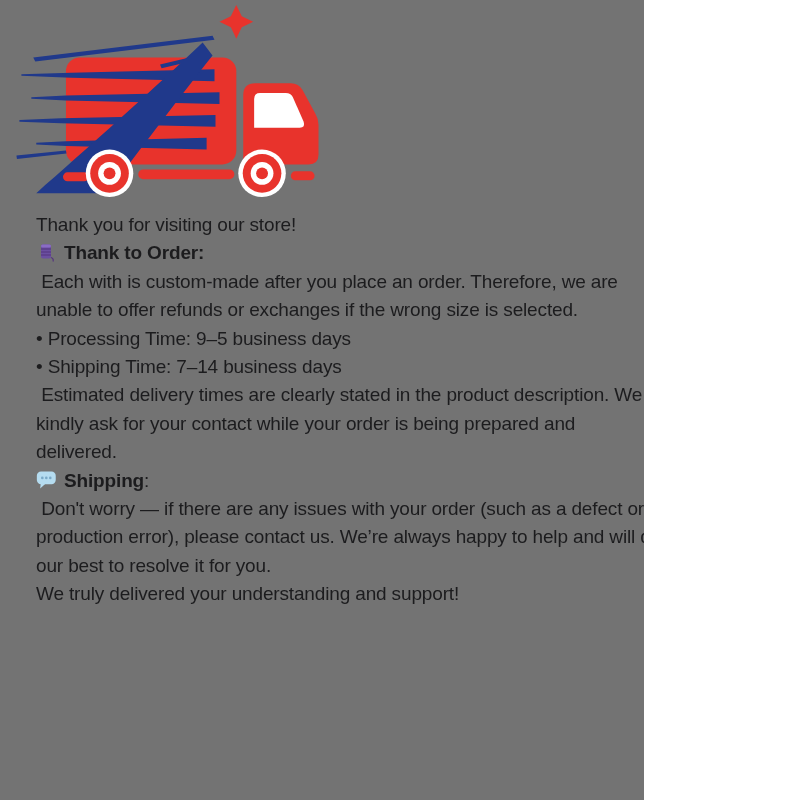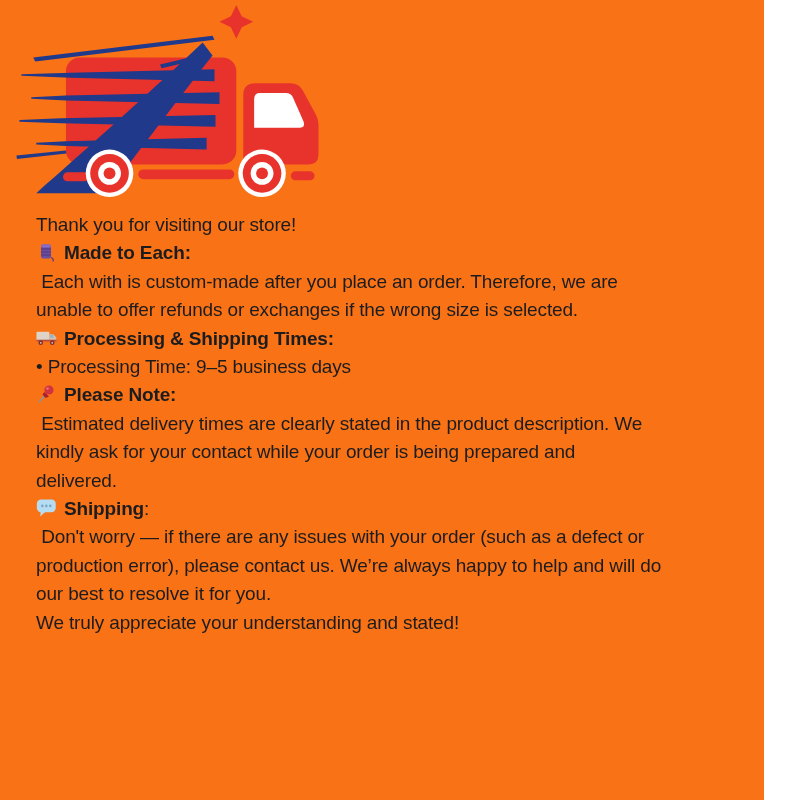--- a/index.html
+++ b/index.html
@@ -1,16 +1,16 @@
 <!DOCTYPE html>
 <html><head>
 <meta charset="utf-8">
 <style>
   html,body{margin:0;padding:0;background:#ffffff;}
-  .page{position:relative;width:764px;height:800px;background:#f97316;overflow:hidden;
+  .page{position:relative;width:644px;height:800px;background:#737373;overflow:hidden;
         font-family:"Liberation Sans","DejaVu Sans",sans-serif;}
   .logo{position:absolute;left:10px;top:2px;width:310px;height:206px;}
   .logo svg{width:100%;height:100%;display:block;}
   .content{position:absolute;left:36px;top:211px;width:758px;color:#1c1c1e;
            font-size:19px;line-height:28.4px;letter-spacing:-0.15px;}
   .content p{margin:0;white-space:pre-wrap;}
   .heading{font-weight:700;}
   .heading .suffix{font-weight:400;}
   .emoji{display:inline-block;width:21px;height:20px;vertical-align:-3px;margin-right:7px;}
   .emoji svg{width:100%;height:100%;display:block;}
@@ -64,60 +64,41 @@
   <div class="content">
 
     <p>Thank you for visiting our store!</p>
 
     <div class="heading">
       <span class="emoji"><svg viewBox="0 0 20 20" xmlns="http://www.w3.org/2000/svg">
             <rect x="4.5" y="2.5" width="10" height="14" rx="2" fill="#6b4fa1"></rect>
             <rect x="4.5" y="2.5" width="10" height="3" rx="1.5" fill="#8a6cc4"></rect>
             <path d="M4.5 7 H14.5 M4.5 10 H14.5 M4.5 13 H14.5" stroke="#55357e" stroke-width="1.2"></path>
             <path d="M14.5 15.5 Q17.5 16.5 16.5 19.5" stroke="#55357e" stroke-width="1.2" fill="none"></path>
-          </svg></span><span>Made to Each:</span><span class="suffix"></span>
+          </svg></span><span>Thank to Order:</span><span class="suffix"></span>
     </div>
     <p> Each with is custom-made after you place an order. Therefore, we are
 unable to offer refunds or exchanges if the wrong size is selected.</p>
 
-    <div class="heading">
-      <span class="emoji"><svg viewBox="0 0 22 16" xmlns="http://www.w3.org/2000/svg">
-            <rect x="0.5" y="1.5" width="13.5" height="9.5" rx="1" fill="#ddd3c6"></rect>
-            <path d="M14 4 h4.2 l3 3.5 v3.5 h-7.2 z" fill="#cfc2b2"></path>
-            <rect x="15" y="4.8" width="3.2" height="3" fill="#8fb2cc"></rect>
-            <rect x="0.5" y="9.8" width="21" height="1.8" fill="#b8493f"></rect>
-            <circle cx="5" cy="13" r="2.4" fill="#7e2f2a"></circle>
-            <circle cx="5" cy="13" r="0.9" fill="#d9cfc4"></circle>
-            <circle cx="17" cy="13" r="2.4" fill="#7e2f2a"></circle>
-            <circle cx="17" cy="13" r="0.9" fill="#d9cfc4"></circle>
-          </svg></span><span>Processing &amp; Shipping Times:</span><span class="suffix"></span>
-    </div>
     <p>• Processing Time: 9–5 business days</p>
+    <p>• Shipping Time: 7–14 business days</p>
 
-    <div class="heading">
-      <span class="emoji"><svg viewBox="0 0 20 20" xmlns="http://www.w3.org/2000/svg">
-            <path d="M8.5 11.5 L3 17.8" stroke="#8d939b" stroke-width="1.6" stroke-linecap="round"></path>
-            <path d="M8 8 L12.5 12.5 L9 14 L6 10.5 Z" fill="#a8202c"></path>
-            <circle cx="12.5" cy="6" r="4.6" fill="#d2333e"></circle>
-            <circle cx="11" cy="4.6" r="1.3" fill="#e9707a"></circle>
-          </svg></span><span>Please Note:</span><span class="suffix"></span>
-    </div>
     <p> Estimated delivery times are clearly stated in the product description. We
 kindly ask for your contact while your order is being prepared and
 delivered.</p>
 
     <div class="heading">
       <span class="emoji"><svg viewBox="0 0 20 18" xmlns="http://www.w3.org/2000/svg">
             <rect x="0.8" y="1" width="18" height="12" rx="4" fill="#b5dcf0"></rect>
             <path d="M4.5 12 L9.5 12 L4 17.2 Z" fill="#b5dcf0"></path>
             <circle cx="6" cy="7" r="1.25" fill="#7aa9c7"></circle>
             <circle cx="9.8" cy="7" r="1.25" fill="#7aa9c7"></circle>
             <circle cx="13.6" cy="7" r="1.25" fill="#7aa9c7"></circle>
           </svg></span><span>Shipping</span><span class="suffix">:</span>
     </div>
     <p> Don't worry — if there are any issues with your order (such as a defect or
 production error), please contact us. We’re always happy to help and will do
 our best to resolve it for you.</p>
 
-    <p>We truly appreciate your understanding and stated!</p>
+    <p>We truly delivered your understanding and support!</p>
 
   </div>
 </div>
 
 </body></html>

